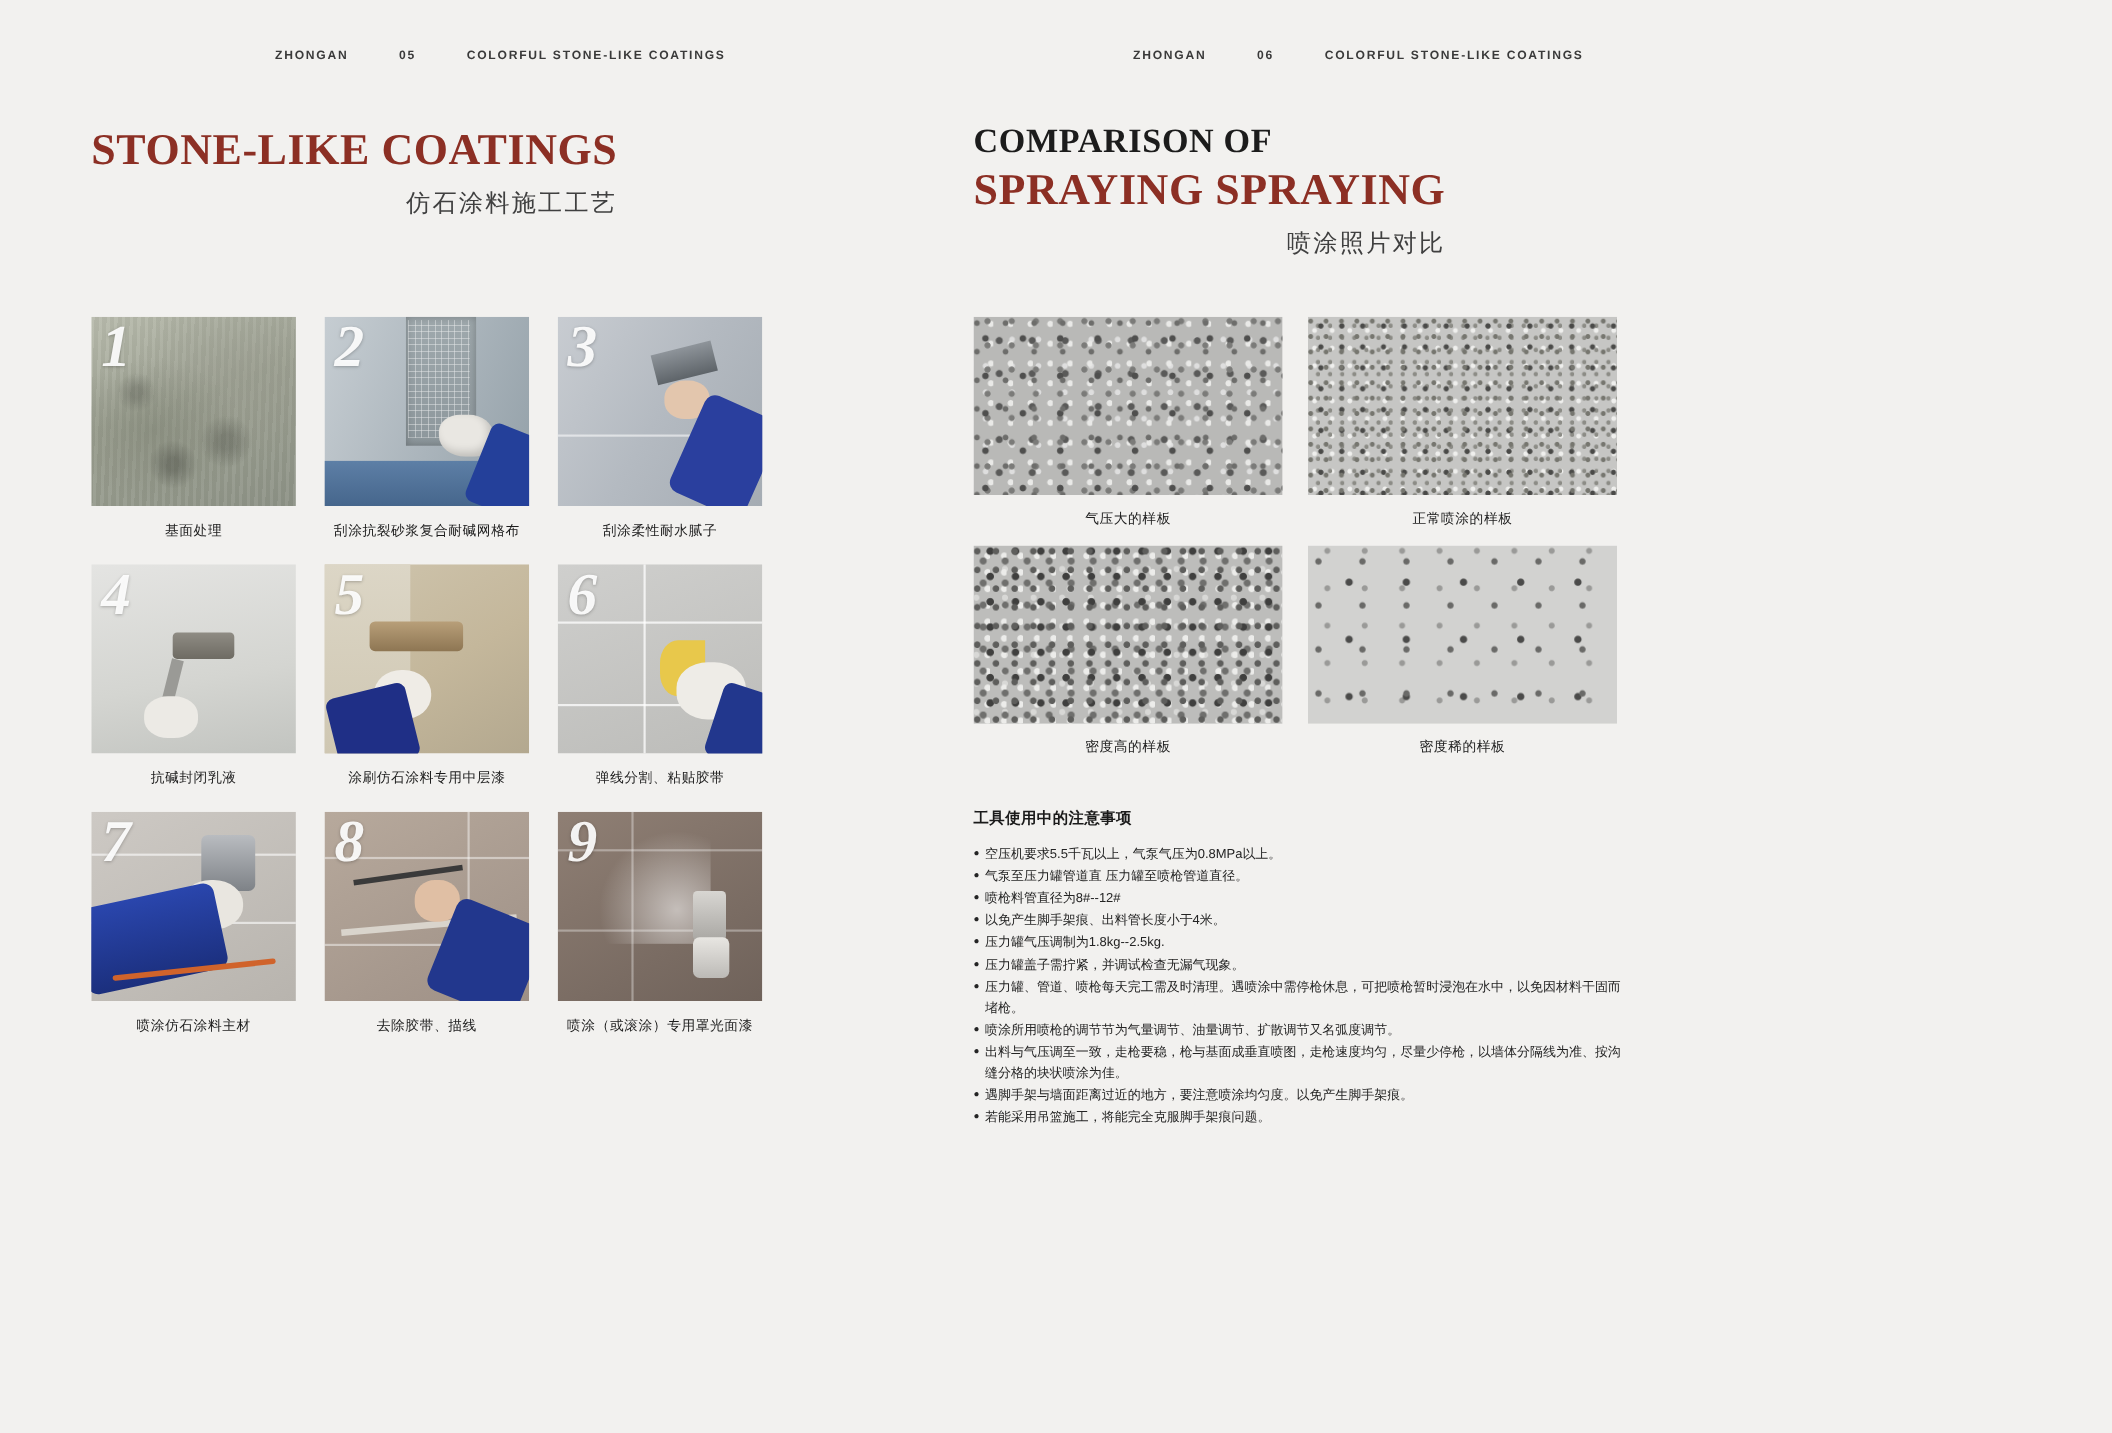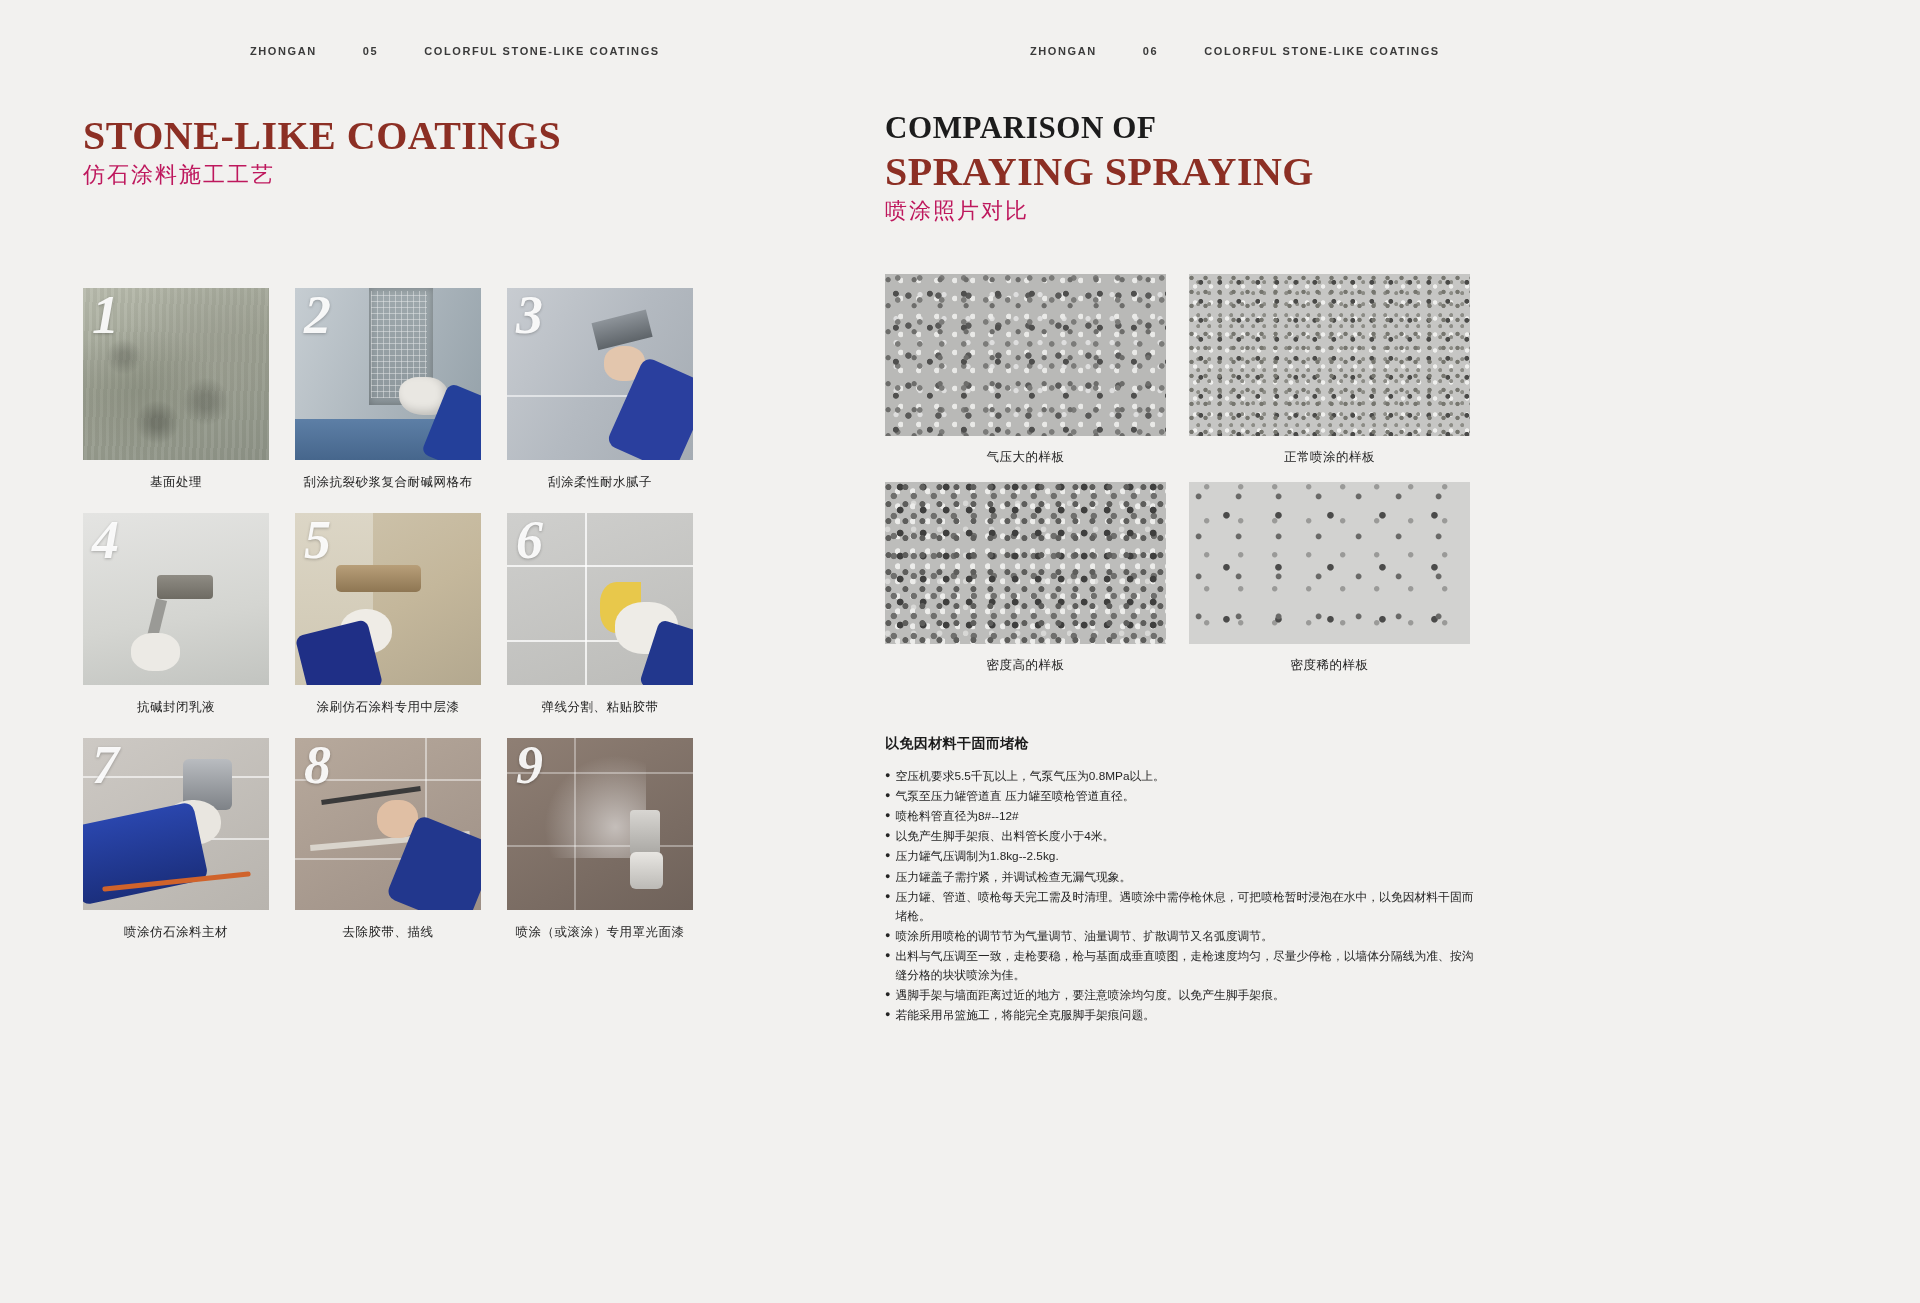--- a/index.html
+++ b/index.html
@@ -62,22 +62,24 @@
     font-family: "Liberation Serif", serif;
     font-weight: bold;
     font-size: 40px;
     letter-spacing: 0.5px;
     color: #8c2f24;
     line-height: 1.2;
     margin-top: 2px;
   }
   .heading-cn {
     font-size: 22px;
-    color: #be185d;
+    color: #404040;
+    margin-top: 10px;
     letter-spacing: 2px;
+    text-align: right;
   }
 
   
   .steps {
     position: absolute;
     left: 83px;
     top: 288px;
     width: 610px;
     display: grid;
     grid-template-columns: repeat(3, 186px);
@@ -109,21 +111,21 @@
     font-size: 12.5px;
     color: #1c1c1c;
     margin-top: 14px;
     letter-spacing: 0.5px;
   }
 
   
   .samples {
     position: absolute;
     left: 885px;
-    top: 274px;
+    top: 288px;
     width: 585px;
     display: grid;
     grid-template-columns: repeat(2, 281px);
     grid-column-gap: 23px;
     grid-row-gap: 16px;
   }
   .sample-img {
     width: 281px;
     height: 162px;
     overflow: hidden;
@@ -572,21 +574,21 @@
       </div>
       <div>
         <div class="sample-img">
             <div class="gran gran-d"></div>
           </div>
         <div class="sample-cap">密度稀的样板</div>
       </div>
     </div>
 
     <div class="notes" style="left:-75px;">
-      <div class="notes-title">以免因材料干固而堵枪</div>
+      <div class="notes-title">工具使用中的注意事项</div>
 
       <div class="note-item">
         <span class="note-bullet">●</span>
         <span class="note-text">空压机要求5.5千瓦以上，气泵气压为0.8MPa以上。</span>
       </div>
       <div class="note-item">
         <span class="note-bullet">●</span>
         <span class="note-text">气泵至压力罐管道直 压力罐至喷枪管道直径。</span>
       </div>
       <div class="note-item">

